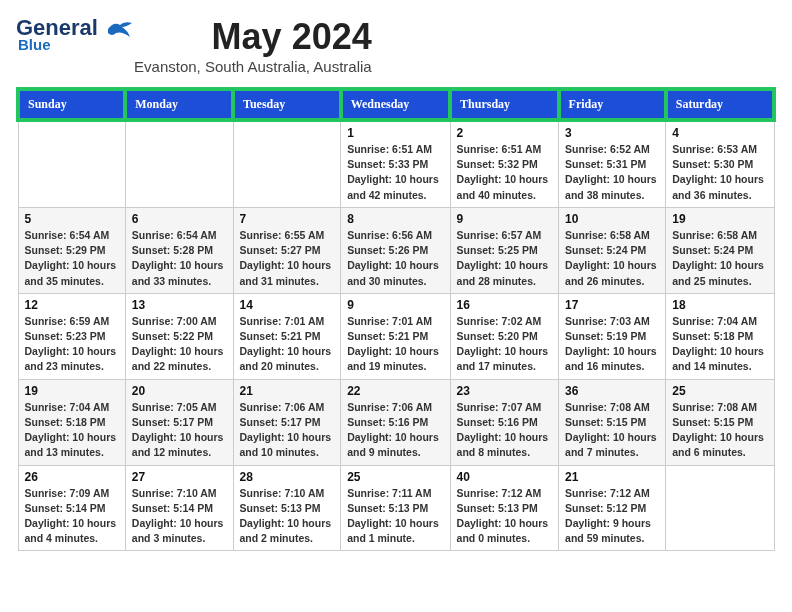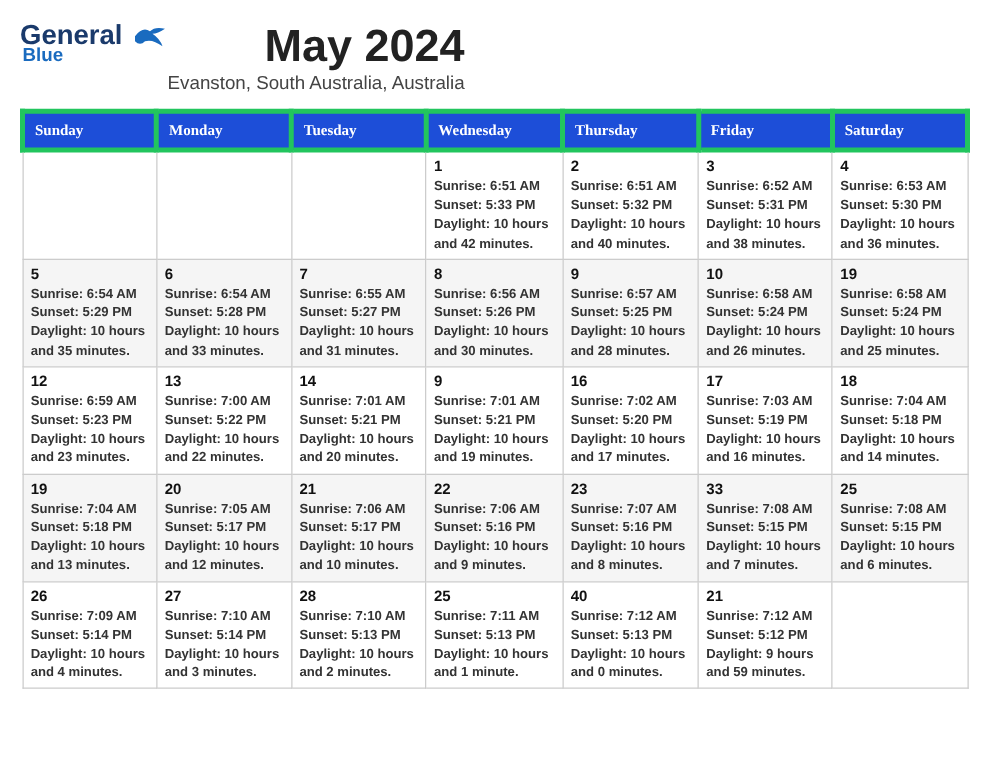--- a/index.html
+++ b/index.html
@@ -213,21 +213,21 @@
         </td>
         <td>
           <div class="day-num">22</div>
           <div class="day-info">Sunrise: 7:06 AM<br>Sunset: 5:16 PM<br>Daylight: 10 hours<br>and 9 minutes.</div>
         </td>
         <td>
           <div class="day-num">23</div>
           <div class="day-info">Sunrise: 7:07 AM<br>Sunset: 5:16 PM<br>Daylight: 10 hours<br>and 8 minutes.</div>
         </td>
         <td>
-          <div class="day-num">33</div>
+          <div class="day-num">36</div>
           <div class="day-info">Sunrise: 7:08 AM<br>Sunset: 5:15 PM<br>Daylight: 10 hours<br>and 7 minutes.</div>
         </td>
         <td>
           <div class="day-num">25</div>
           <div class="day-info">Sunrise: 7:08 AM<br>Sunset: 5:15 PM<br>Daylight: 10 hours<br>and 6 minutes.</div>
         </td>
       </tr>
       <tr>
         <td>
           <div class="day-num">26</div>

